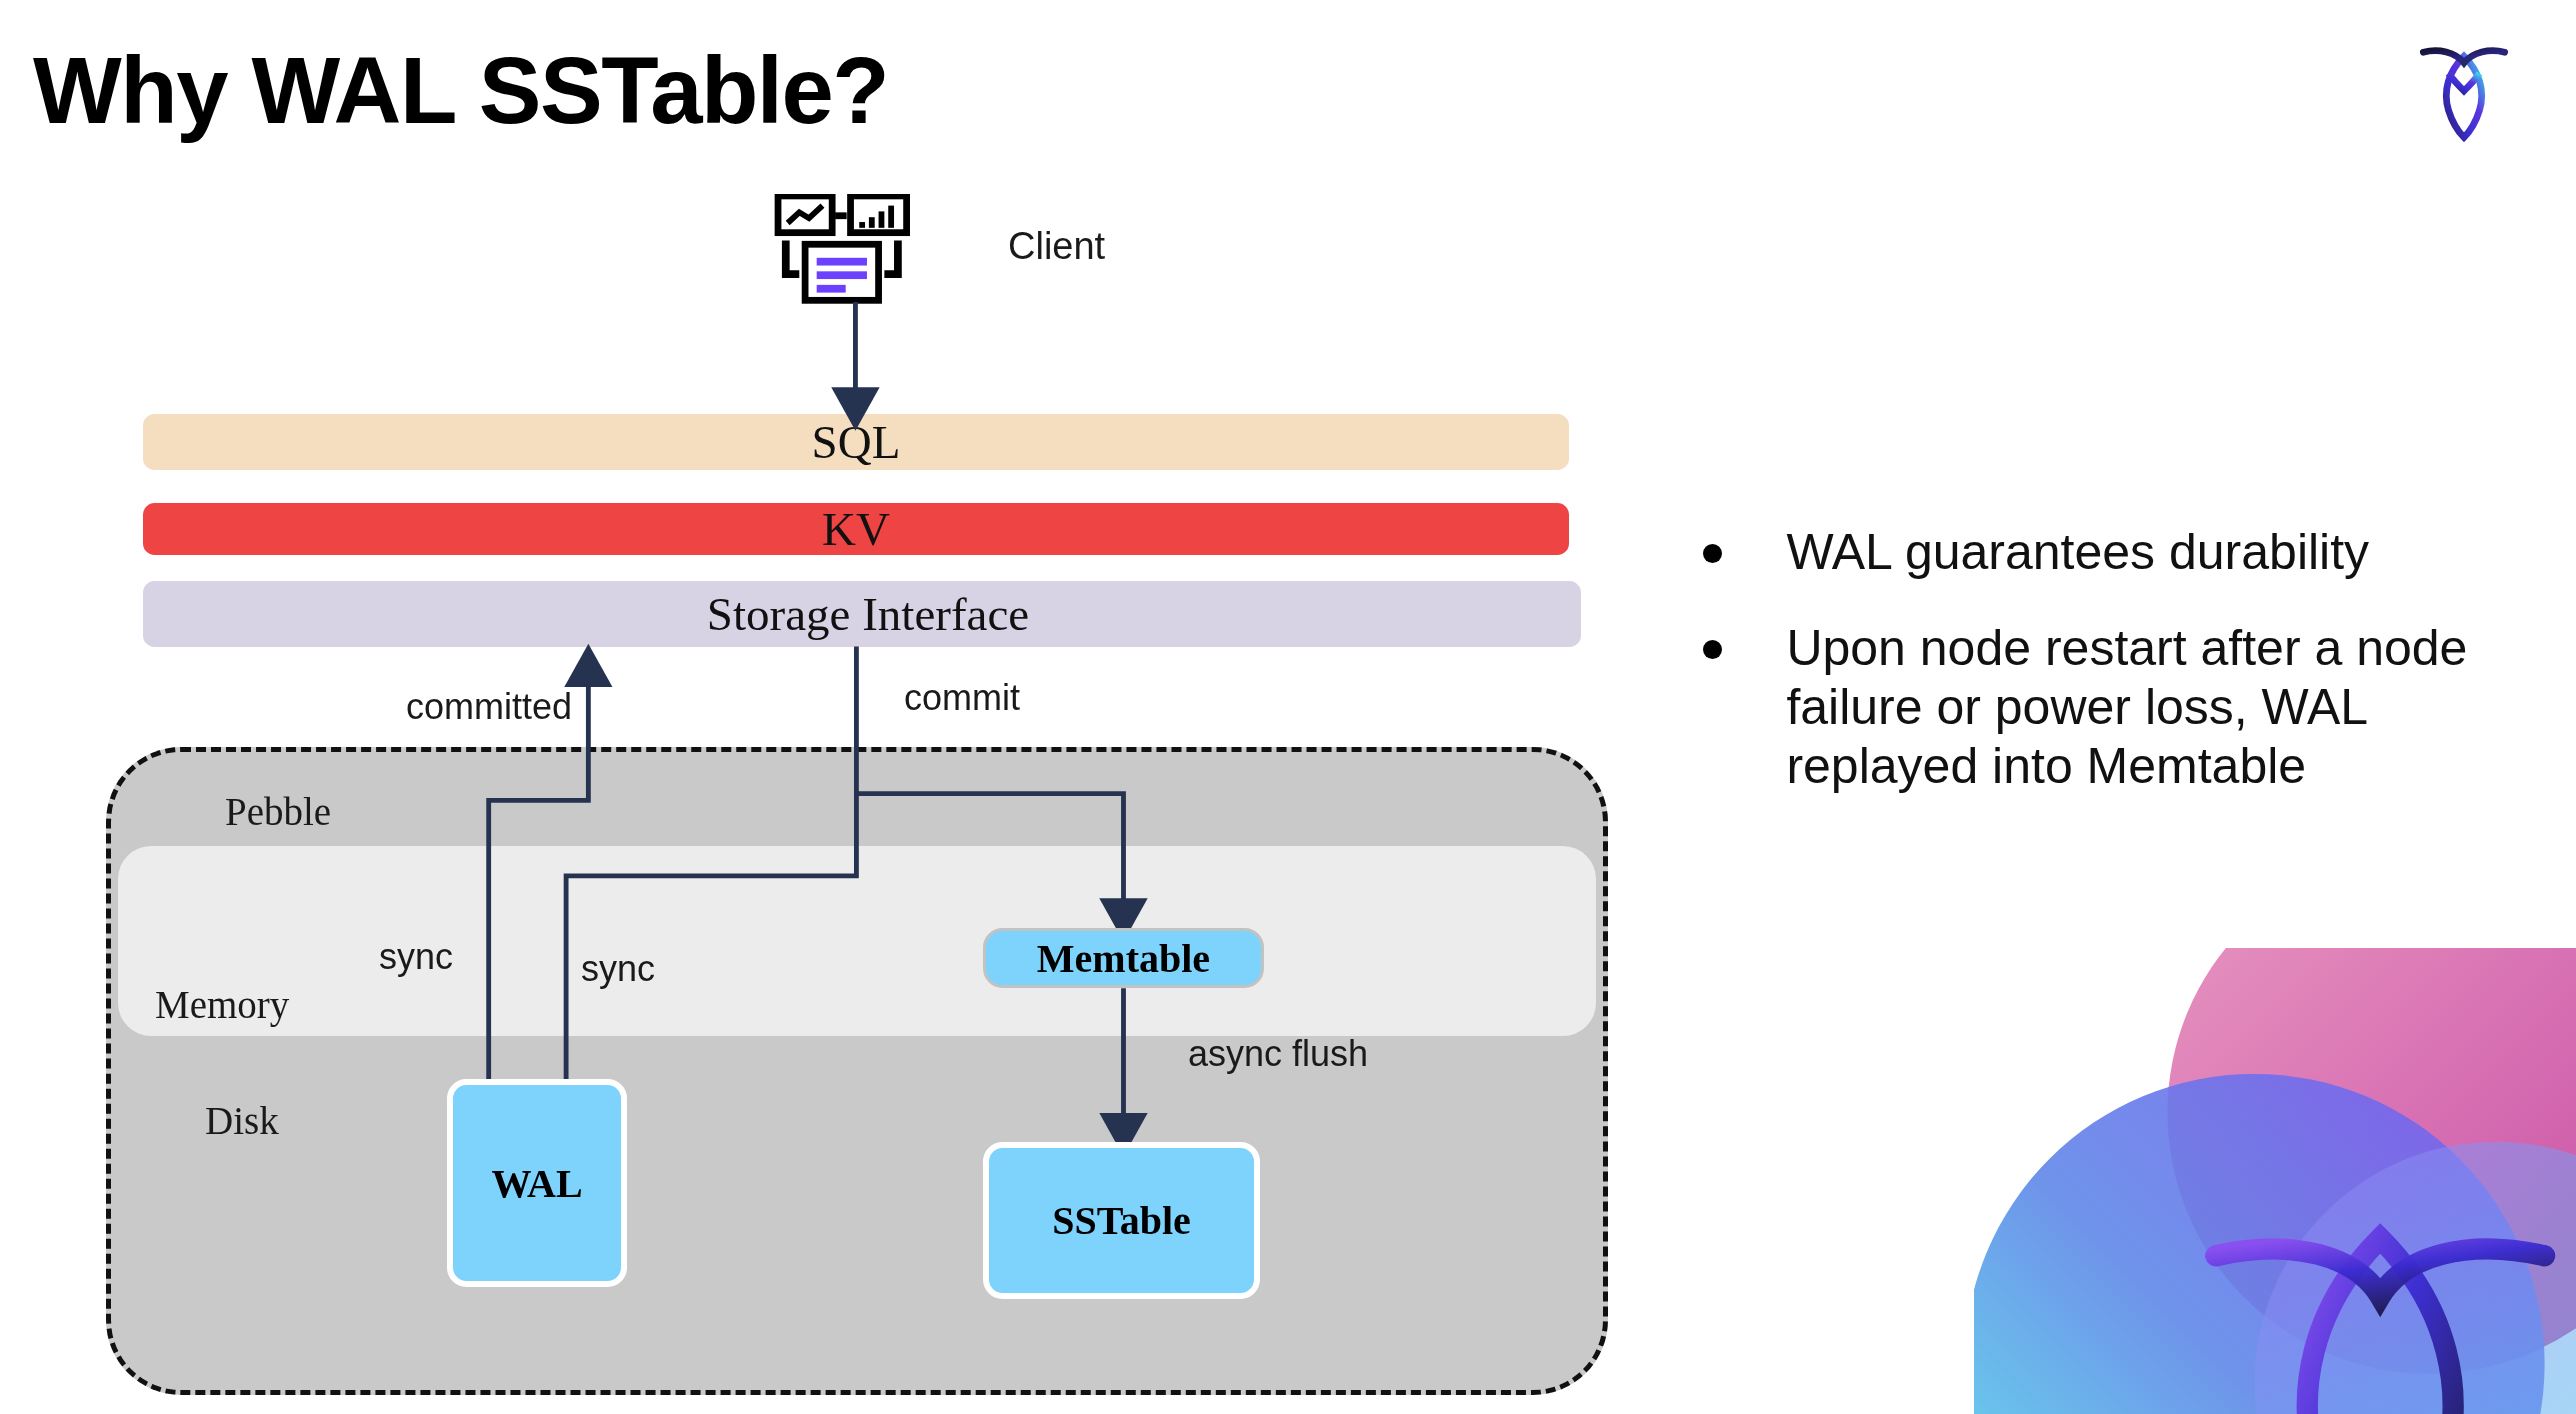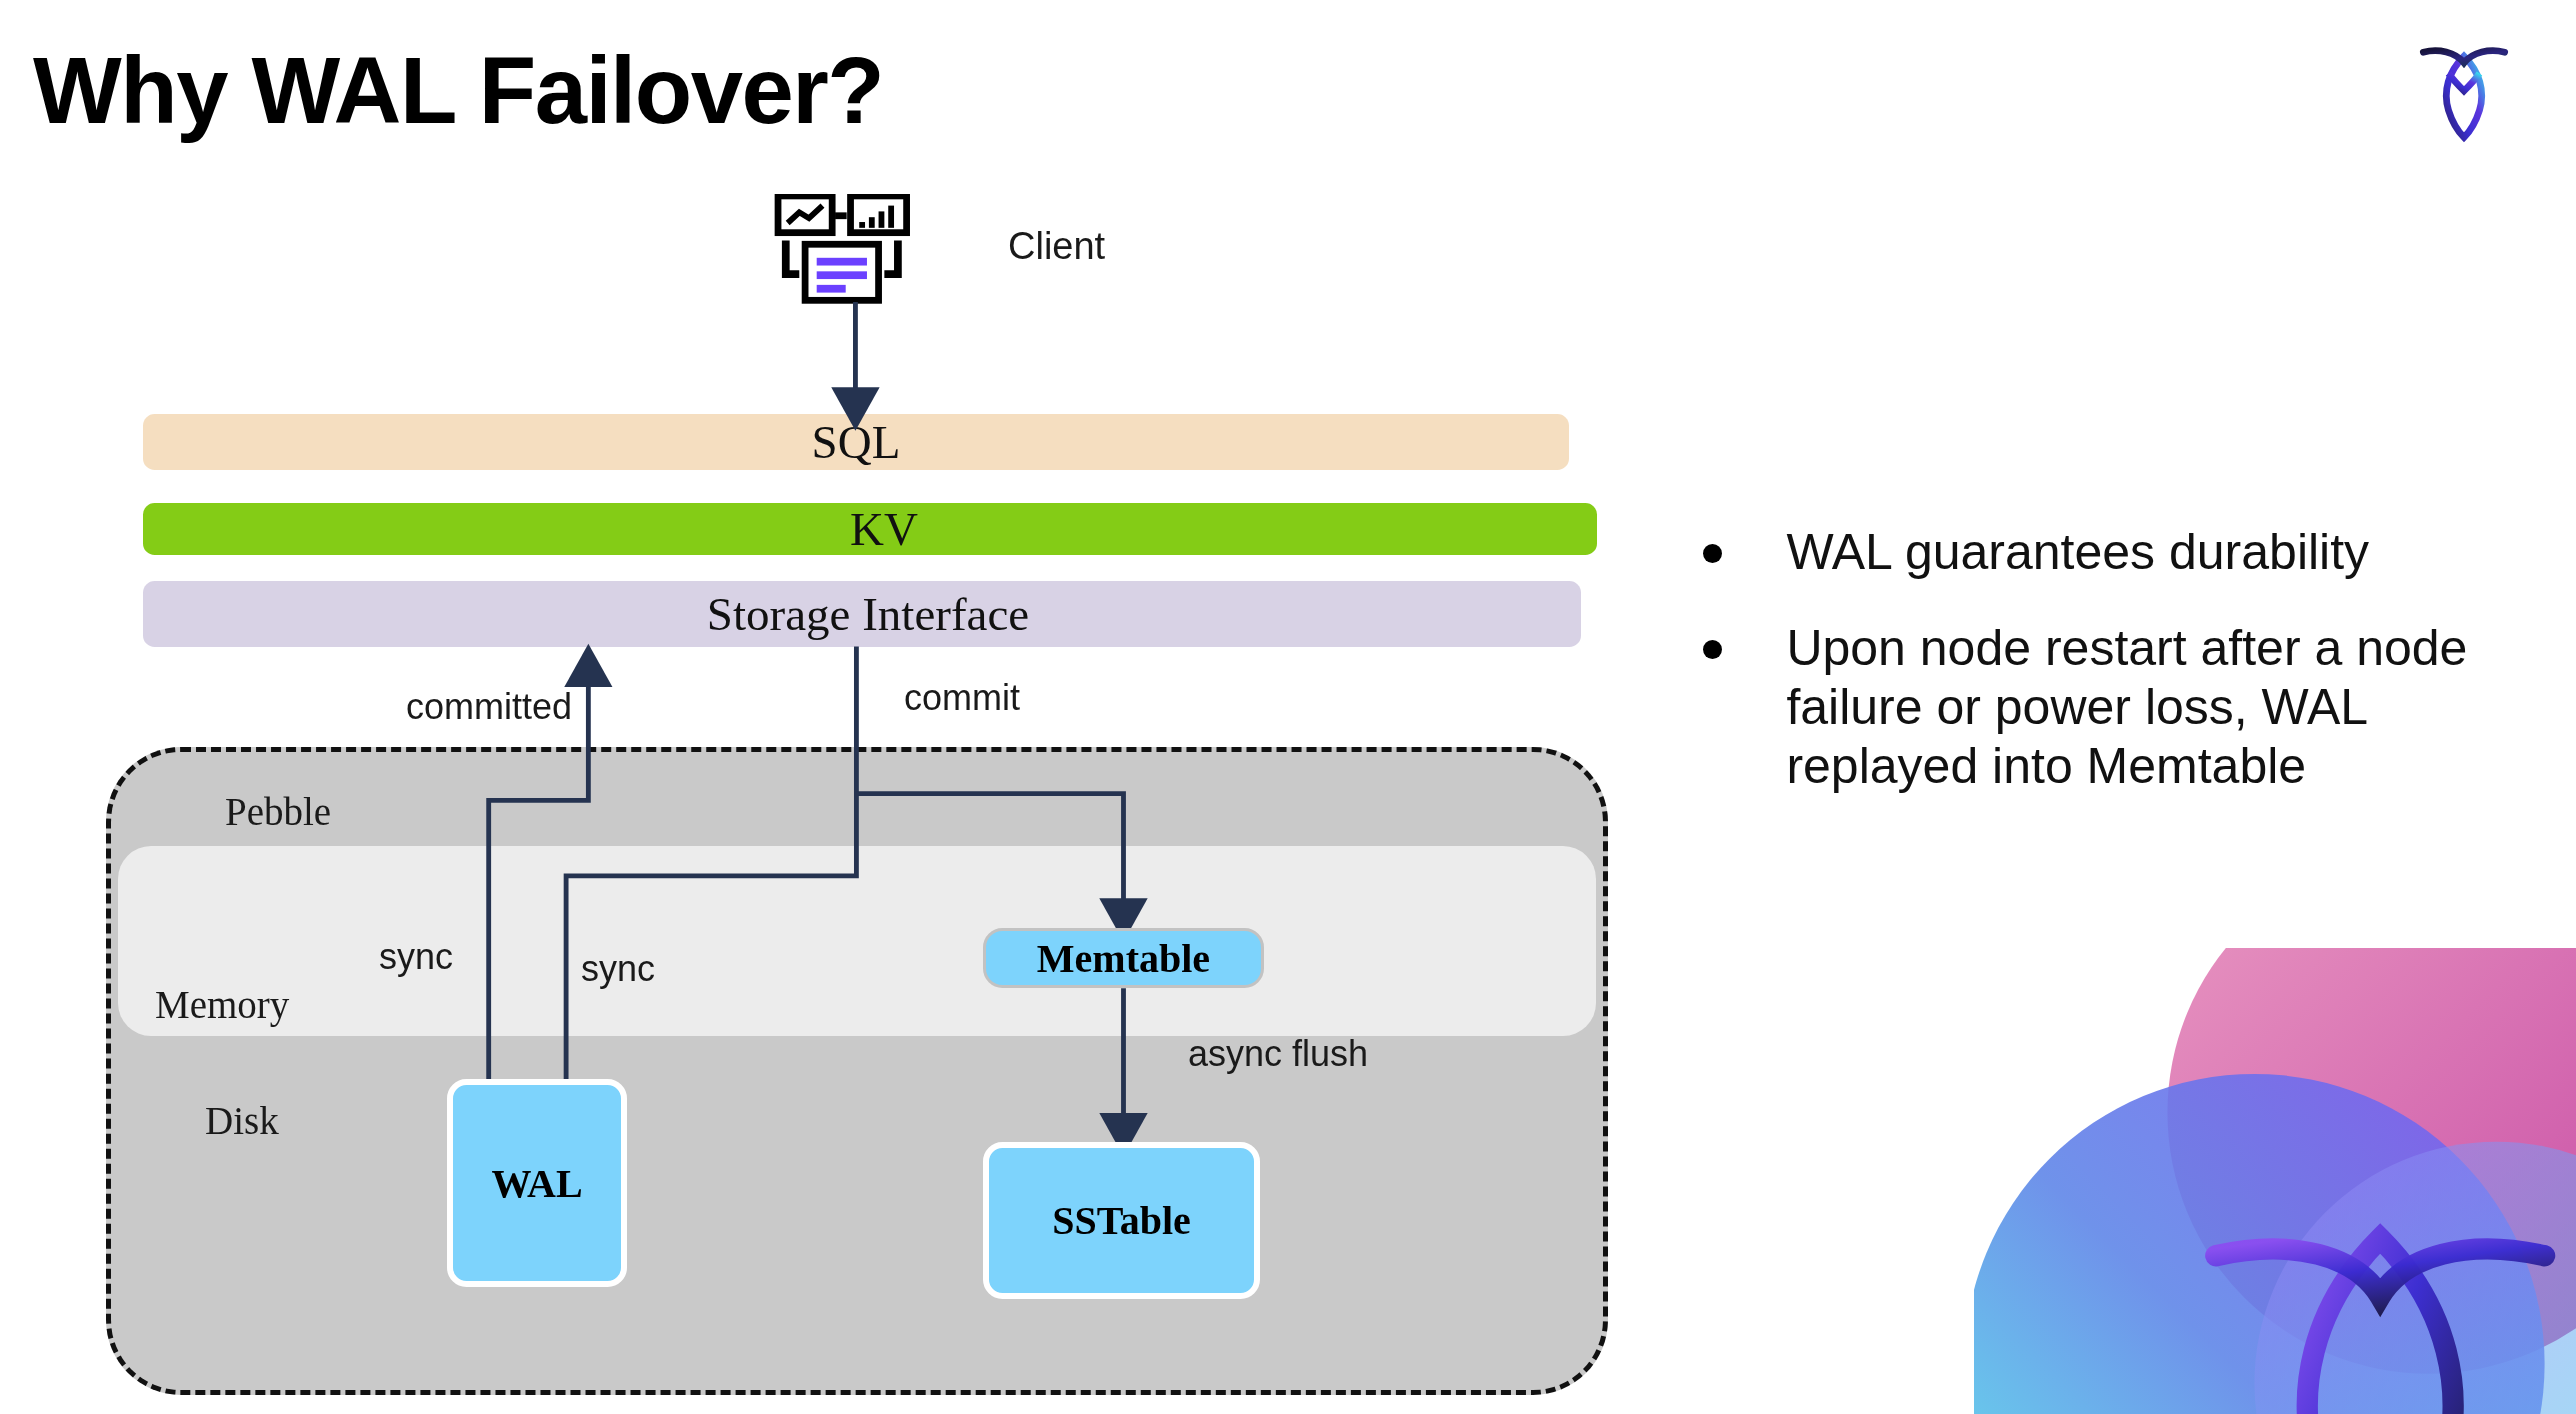--- a/index.html
+++ b/index.html
@@ -74,21 +74,21 @@
     width: 1426px;
     border-radius: 11.6px;
     display: flex;
     align-items: center;
     justify-content: center;
     font-family: "Liberation Serif", serif;
     font-size: 47px;
     color: #111111;
   }
   #layer-sql { top: 414px; height: 56px; background: #f5dec0; }
-  #layer-kv  { top: 503px; height: 52px; background: #84cc16; padding-left: 28px; }
+  #layer-kv  { top: 503px; height: 52px; background: #ef4444; }
   #layer-si  { top: 581px; height: 66px; background: #d8d2e5; padding-left: 12px; }
 
   
   #pebble-box {
     position: absolute;
     left: 106px;
     top: 747px;
     width: 1502px;
     height: 648px;
     background: #c9c9c9;
@@ -204,21 +204,21 @@
     font-size: 50px;
     line-height: 1.18;
     color: #111111;
   }
 </style>
 </head>
 <body>
 
 <div id="slide">
 
-  <div id="page-title">Why WAL Failover?</div>
+  <div id="page-title">Why WAL SSTable?</div>
 
   <div id="brand-logo">
     <svg viewBox="0 0 128 128" width="124" height="124" aria-hidden="true">
       <defs>
         <linearGradient id="logoGrad" x1="0" y1="1" x2="1" y2="0">
           <stop offset="0%" stop-color="#2a1d6b"></stop>
           <stop offset="35%" stop-color="#3b2fd1"></stop>
           <stop offset="62%" stop-color="#5b34dd"></stop>
           <stop offset="100%" stop-color="#35e0ef"></stop>
         </linearGradient>

